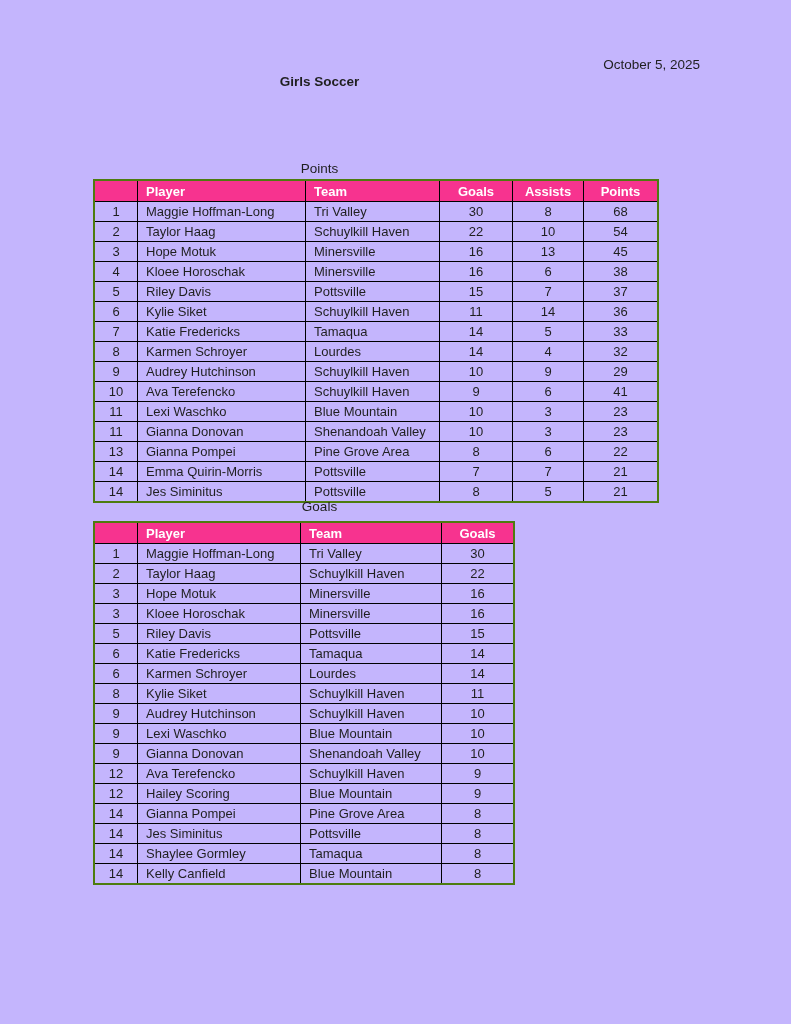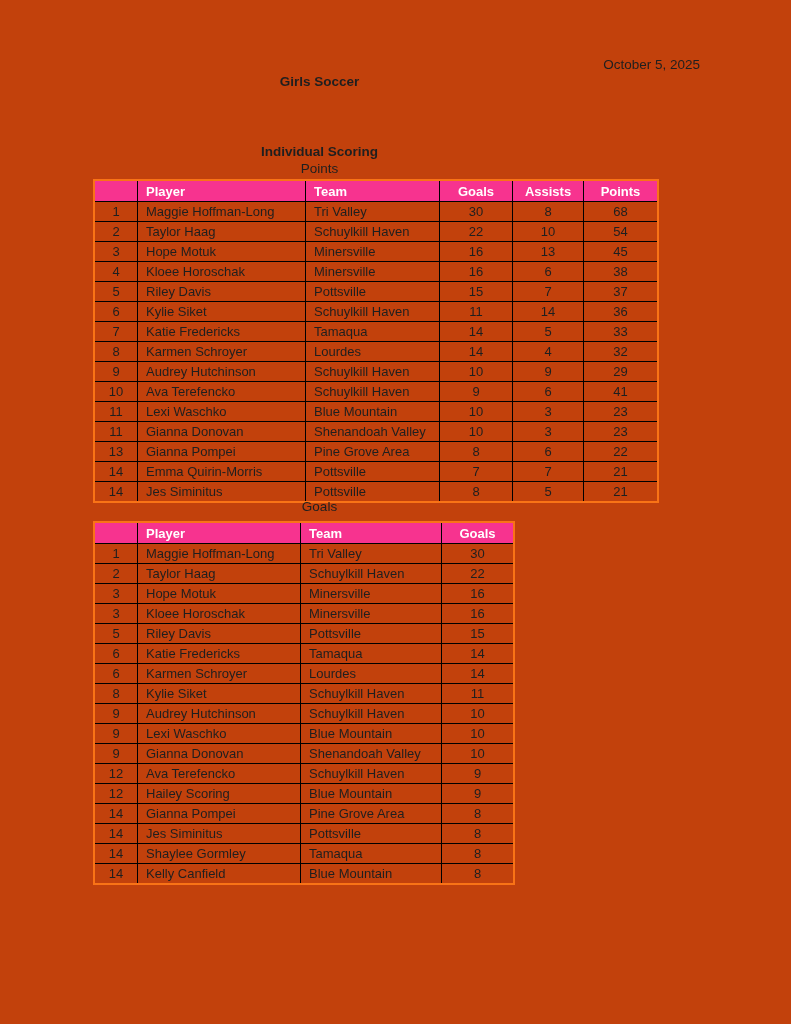--- a/index.html
+++ b/index.html
@@ -1,19 +1,19 @@
 <!DOCTYPE html>
 <html style="--header-bg: #f7338f; --header-fg: #ffffff;"><head>
 <meta charset="utf-8">
 <style>
   html,body{margin:0;padding:0;background:#ffffff;}
   .page{
     position:relative;
     width:791px;height:1024px;
-    background:#c2410c;
+    background:#c4b5fd;
     font-family:"Liberation Sans", sans-serif;
     color:#1f1f1f;
     overflow:hidden;
   }
   .date-line{
     position:absolute;top:57px;right:91px;
     font-size:13.5px;
   }
   .center-line{
     position:absolute;left:0;width:639px;
@@ -36,21 +36,21 @@
   .tbl-goals{top:521px;}
   .tbl th,.tbl td{
     border:1px solid #000000;
     height:19px;
     padding:0;
     overflow:hidden;
     white-space:nowrap;
     text-align:center;
     vertical-align:middle;
   }
-  .tbl{border:2px solid #f97316;}
+  .tbl{border:2px solid #4d7c0f;}
   .tbl th{
     background:var(--header-bg,#f7338f);
     color:var(--header-fg,#ffffff);
     font-weight:bold;
     height:20px;
   }
   .tbl th:nth-child(2),.tbl th:nth-child(3),
   .tbl td:nth-child(2),.tbl td:nth-child(3){
     text-align:left;
     padding-left:8px;
@@ -68,21 +68,20 @@
 </style>
 </head>
 <body>
 
 <div class="page">
 
   <div class="date-line">October 5, 2025</div>
 
   <div class="center-line bold doc-title">Girls Soccer</div>
 
-  <div class="center-line bold section-title">Individual Scoring</div>
 
   <div class="center-line caption-points">Points</div>
   <table class="tbl tbl-points">
       <thead>
         <tr>
           <th></th>
           <th>Player</th>
           <th>Team</th>
           <th>Goals</th>
           <th>Assists</th>

